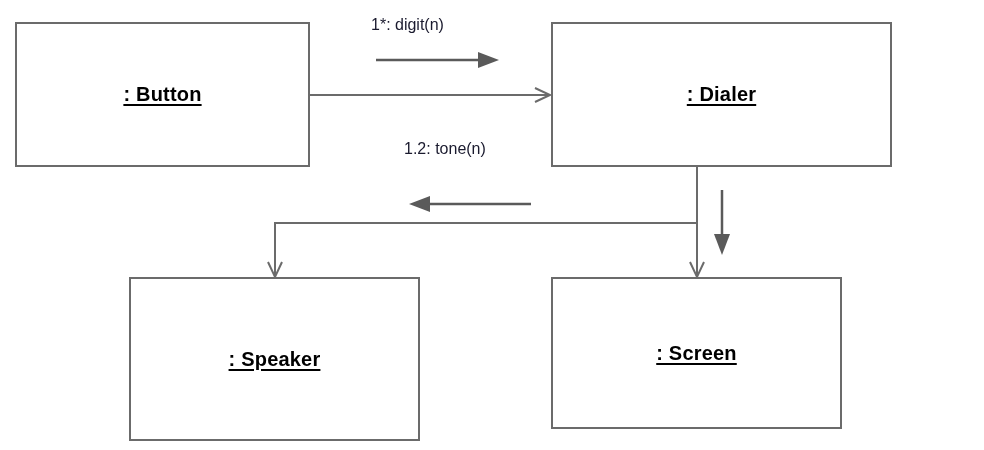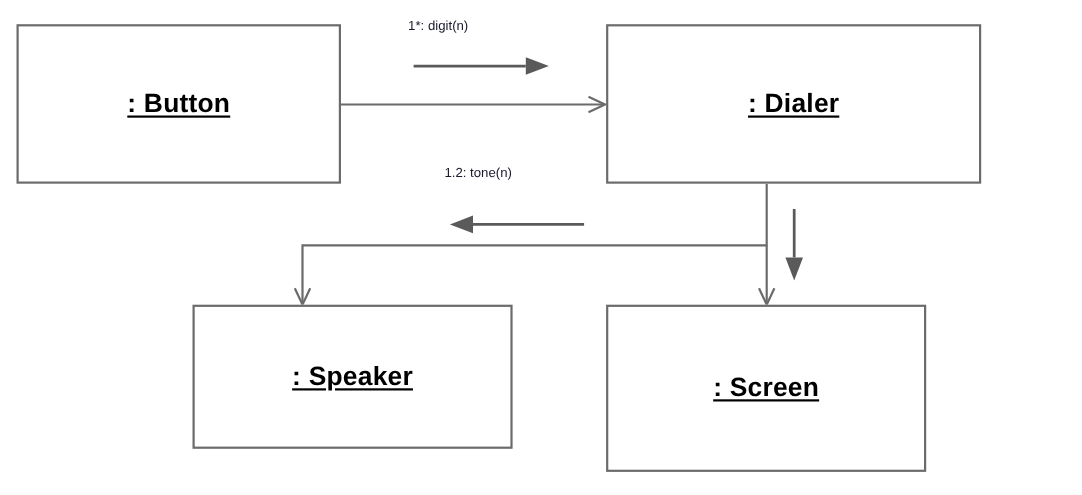--- a/index.html
+++ b/index.html
@@ -21,32 +21,32 @@
     position: absolute;
     box-sizing: border-box;
     border: 2px solid #6b6b6b;
     background: #ffffff;
     display: flex;
     align-items: center;
     justify-content: center;
   }
   .obj-label {
     font-family: "Liberation Sans", sans-serif;
-    font-size: 24px;
+    font-size: 20px;
     font-weight: bold;
     color: #000000;
     text-decoration: underline;
     text-underline-offset: 3px;
     letter-spacing: 0.2px;
     white-space: nowrap;
   }
   .msg-label {
     position: absolute;
     font-family: "Liberation Sans", sans-serif;
-    font-size: 12px;
+    font-size: 16px;
     color: #1a1a2e;
     white-space: nowrap;
   }
   svg.wires {
     position: absolute;
     left: 0;
     top: 0;
     width: 984px;
     height: 450px;
     overflow: visible;
@@ -111,26 +111,26 @@
   </svg>
 
   <div class="obj-box" id="obj-button" style="left: 15px; top: 22px; width: 295px; height: 145px;">
     <span class="obj-label">: Button</span>
   </div>
 
   <div class="obj-box" id="obj-dialer" style="left: 551px; top: 22px; width: 341px; height: 145px;">
     <span class="obj-label">: Dialer</span>
   </div>
 
-  <div class="obj-box" id="obj-speaker" style="left: 129px; top: 277px; width: 291px; height: 131px; margin-left: 46px;">
+  <div class="obj-box" id="obj-speaker" style="left: 129px; top: 277px; width: 291px; height: 164px;">
     <span class="obj-label">: Speaker</span>
   </div>
 
   <div class="obj-box" id="obj-screen" style="left: 551px; top: 277px; width: 291px; height: 152px;">
     <span class="obj-label">: Screen</span>
   </div>
 
   <div class="msg-label" id="msg-digit" style="left: 371px; top: 16px;">1*: digit(n)</div>
 
-  <div class="msg-label" id="msg-tone" style="left: 404px; top: 150px;">1.2: tone(n)</div>
+  <div class="msg-label" id="msg-tone" style="left: 404px; top: 140px;">1.2: tone(n)</div>
 
 
 </div>
 
 </body></html>

